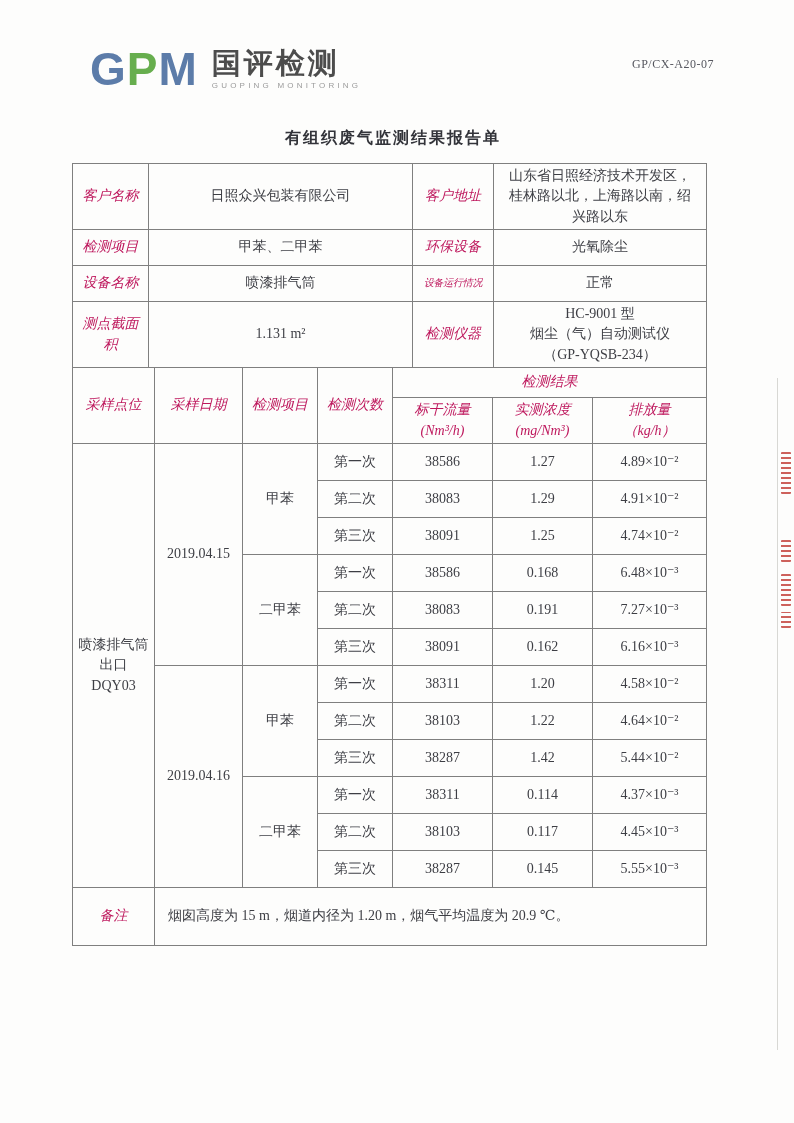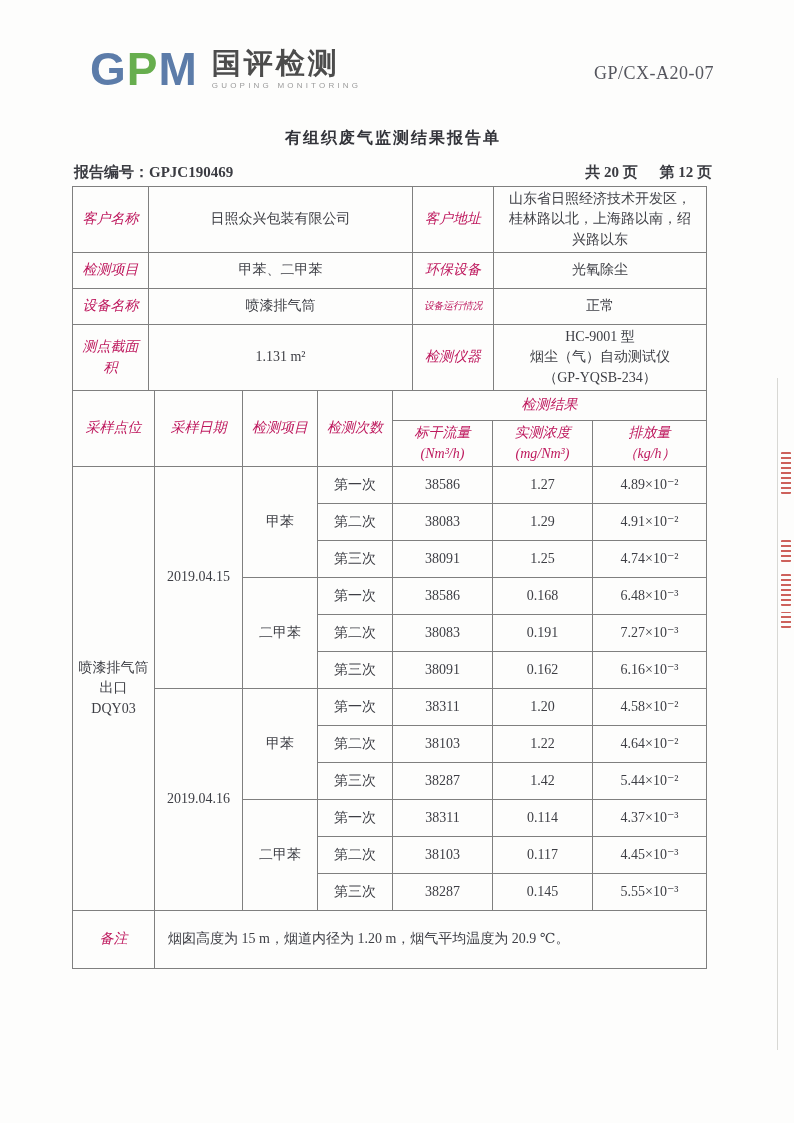--- a/index.html
+++ b/index.html
@@ -17,21 +17,21 @@
   
   .top{display:flex;justify-content:space-between;align-items:flex-end;height:64px;margin-left:18px;}
   .logo{display:flex;align-items:center;gap:14px;}
   .logo-letters{font-family:"Liberation Sans","DejaVu Sans",sans-serif;font-weight:bold;font-size:46px;line-height:1;letter-spacing:1px;}
   .logo-letters .lg{display:inline-block;}
   .lg.blue{color:#5c7ca9;}
   .lg.green{color:#67ae4e;}
   .logo-cn-wrap{display:flex;flex-direction:column;align-items:flex-start;}
   .logo-cn{font-size:29px;font-weight:600;color:#4c4c4c;letter-spacing:3px;line-height:1.1;}
   .logo-en{font-family:"Liberation Sans","DejaVu Sans",sans-serif;font-size:8px;color:#9b9b9b;letter-spacing:3.2px;margin-top:2px;}
-  .doc-code{font-size:18px;color:#55565e;margin-bottom:8px;letter-spacing:.5px;}
+  .doc-code{font-size:12px;color:#55565e;margin-bottom:20px;letter-spacing:.5px;}
   
   .title{font-size:16px;font-weight:bold;text-align:center;letter-spacing:2px;margin:36px 0 14px 0;color:#33343a;}
   .meta-row{display:flex;justify-content:space-between;align-items:baseline;font-size:15px;font-weight:bold;color:#3b3c42;margin:0 2px 4px 2px;}
   .pagination span{margin-left:18px;}
   
   table{border-collapse:collapse;width:634px;table-layout:fixed;}
   td{border:1px solid #7f7f7f;text-align:center;vertical-align:middle;font-size:14px;color:#3d3e44;padding:2px 3px;white-space:pre-line;line-height:1.45;box-sizing:border-box;}
   .stack{margin-top:-1px;}
   .label{color:#be185d;font-style:italic;}
   .small{font-size:10px;letter-spacing:-.3px;}
@@ -69,29 +69,20 @@
       <div class="logo-cn-wrap">
         <div class="logo-cn">国评检测</div>
         <div class="logo-en">GUOPING MONITORING</div>
       </div>
     </div>
     <div class="doc-code">GP/CX-A20-07</div>
   </div>
 
   <div class="title">有组织废气监测结果报告单</div>
 
-  <div class="meta-row">
-    <div class="report-no">
-      <span>报告编号：</span><span>GPJC190469</span>
-    </div>
-    <div class="pagination">
-      <span>共 20 页</span>
-      <span>第 12 页</span>
-    </div>
-  </div>
 
   <table class="info-table">
     <colgroup>
         <col style="width:76px">
         <col style="width:264px">
         <col style="width:81px">
         <col style="width:213px">
       </colgroup>
     <tbody>
         <tr>

